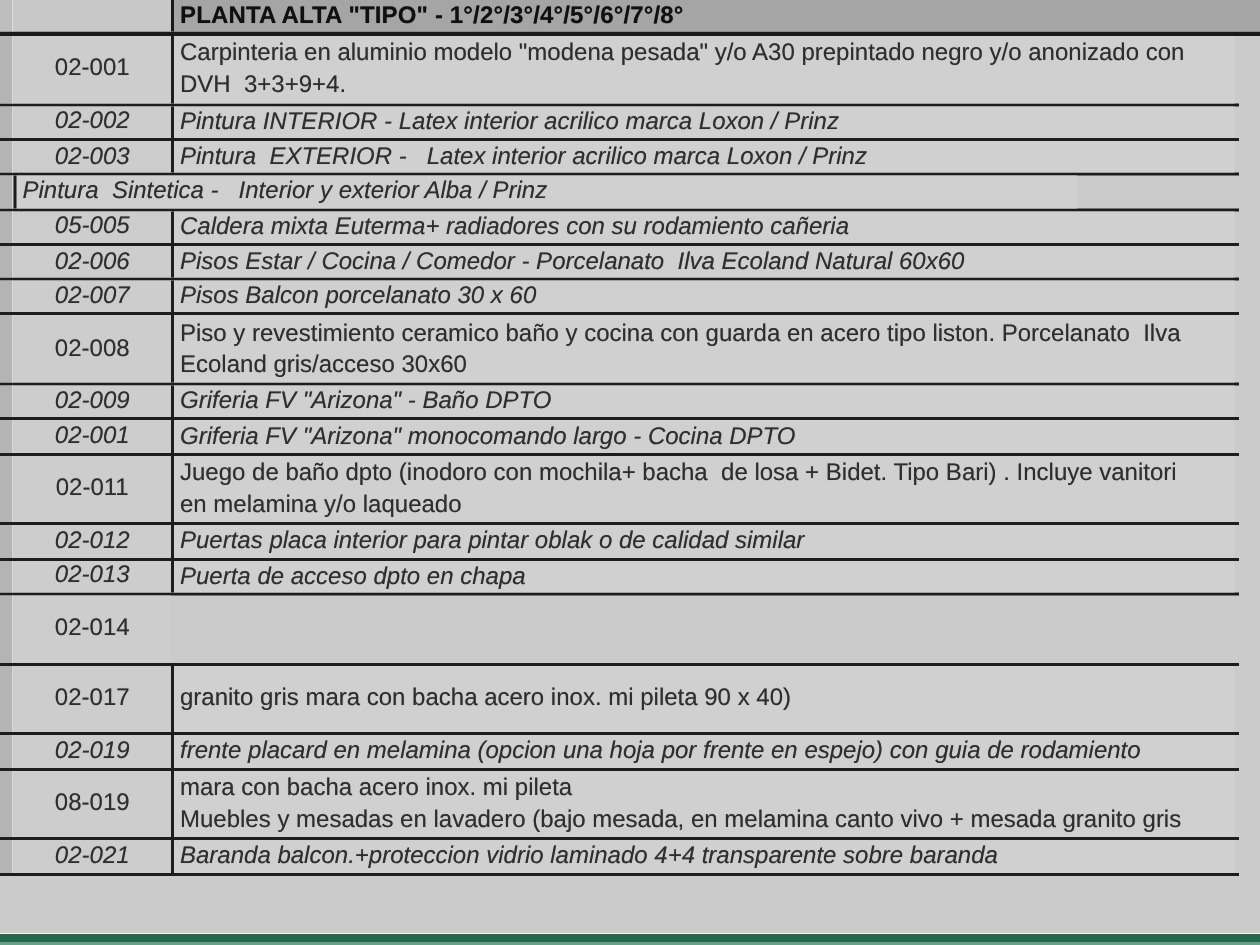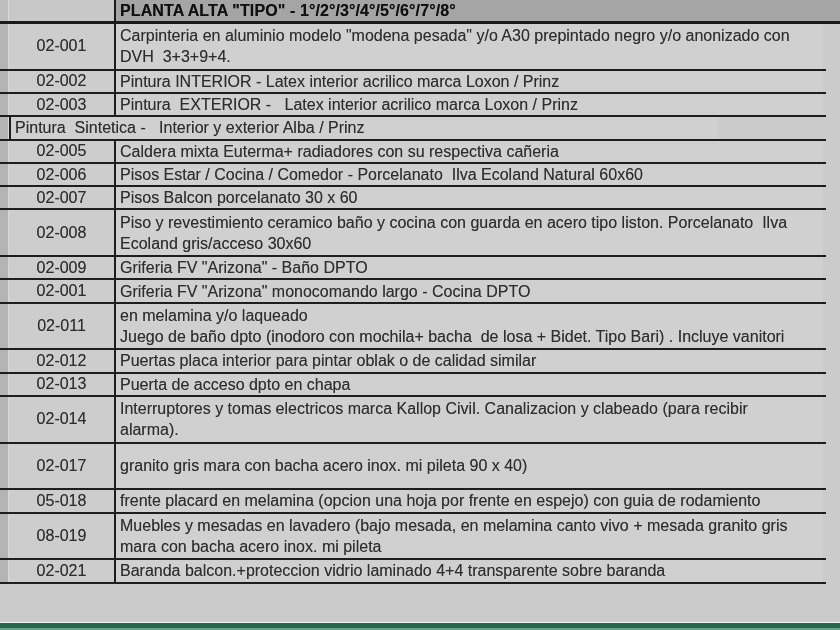--- a/index.html
+++ b/index.html
@@ -24,21 +24,21 @@
     font-size: 16px; font-weight: bold; color: #101010;
     white-space: pre; letter-spacing: 0.1px;
     text-shadow: 0 0 0.5px rgba(0,0,0,.55);
   }
 
   
   .row {
     display: flex; width: 826px;
     border-bottom: 2px solid #1d1d1d; box-sizing: border-box;
   }
-  .row.r1 { height: 23.3px; }
+  .row.r1 { height: 23.3px; font-style: italic; }
   .row.r2 { height: 46.7px; }
   .cell-strip { width: 9px; background: #b4b4b4; border-right: 1px solid #d8d8d8; box-sizing: border-box; }
   .cell-code {
     width: 105px; background: #cdcdcd;
     display: flex; align-items: center; justify-content: center;
     font-size: 16px; color: #2e2e2e;
     text-shadow: 0 0 0.5px rgba(0,0,0,.4);
   }
   .cell-desc {
     flex: 0 0 709px; background: #d0d0d0;
@@ -92,23 +92,23 @@
         </div>
   </div>
       <div class="row r1">
     <div class="cell-strip"></div>
     <div class="cell-desc">
           <div class="line">Pintura  Sintetica -   Interior y exterior Alba / Prinz</div>
         </div>
   </div>
       <div class="row r1">
     <div class="cell-strip"></div>
-    <div class="cell-code">02-005</div>
-    <div class="cell-desc">
-          <div class="line">Caldera mixta Euterma+ radiadores con su respectiva cañeria</div>
+    <div class="cell-code">05-005</div>
+    <div class="cell-desc">
+          <div class="line">Caldera mixta Euterma+ radiadores con su rodamiento cañeria</div>
         </div>
   </div>
       <div class="row r1">
     <div class="cell-strip"></div>
     <div class="cell-code">02-006</div>
     <div class="cell-desc">
           <div class="line">Pisos Estar / Cocina / Comedor - Porcelanato  Ilva Ecoland Natural 60x60</div>
         </div>
   </div>
       <div class="row r1">
@@ -137,66 +137,62 @@
     <div class="cell-strip"></div>
     <div class="cell-code">02-001</div>
     <div class="cell-desc">
           <div class="line">Griferia FV "Arizona" monocomando largo - Cocina DPTO</div>
         </div>
   </div>
       <div class="row r2">
     <div class="cell-strip"></div>
     <div class="cell-code">02-011</div>
     <div class="cell-desc">
+          <div class="line">Juego de baño dpto (inodoro con mochila+ bacha  de losa + Bidet. Tipo Bari) . Incluye vanitori</div>
           <div class="line">en melamina y/o laqueado</div>
-          <div class="line">Juego de baño dpto (inodoro con mochila+ bacha  de losa + Bidet. Tipo Bari) . Incluye vanitori</div>
         </div>
   </div>
       <div class="row r1">
     <div class="cell-strip"></div>
     <div class="cell-code">02-012</div>
     <div class="cell-desc">
           <div class="line">Puertas placa interior para pintar oblak o de calidad similar</div>
         </div>
   </div>
       <div class="row r1">
     <div class="cell-strip"></div>
     <div class="cell-code">02-013</div>
     <div class="cell-desc">
           <div class="line">Puerta de acceso dpto en chapa</div>
         </div>
   </div>
       <div class="row r2">
     <div class="cell-strip"></div>
     <div class="cell-code">02-014</div>
-    <div class="cell-desc">
-          <div class="line">Interruptores y tomas electricos marca Kallop Civil. Canalizacion y clabeado (para recibir</div>
-          <div class="line">alarma).</div>
-        </div>
   </div>
       <div class="row r2">
     <div class="cell-strip"></div>
     <div class="cell-code">02-017</div>
     <div class="cell-desc">
           <div class="line">granito gris mara con bacha acero inox. mi pileta 90 x 40)</div>
         </div>
   </div>
       <div class="row r1">
     <div class="cell-strip"></div>
-    <div class="cell-code">05-018</div>
+    <div class="cell-code">02-019</div>
     <div class="cell-desc">
           <div class="line">frente placard en melamina (opcion una hoja por frente en espejo) con guia de rodamiento</div>
         </div>
   </div>
       <div class="row r2">
     <div class="cell-strip"></div>
     <div class="cell-code">08-019</div>
     <div class="cell-desc">
+          <div class="line">mara con bacha acero inox. mi pileta</div>
           <div class="line">Muebles y mesadas en lavadero (bajo mesada, en melamina canto vivo + mesada granito gris</div>
-          <div class="line">mara con bacha acero inox. mi pileta</div>
         </div>
   </div>
       <div class="row r1">
     <div class="cell-strip"></div>
     <div class="cell-code">02-021</div>
     <div class="cell-desc">
           <div class="line">Baranda balcon.+proteccion vidrio laminado 4+4 transparente sobre baranda</div>
         </div>
   </div>
     </div>

